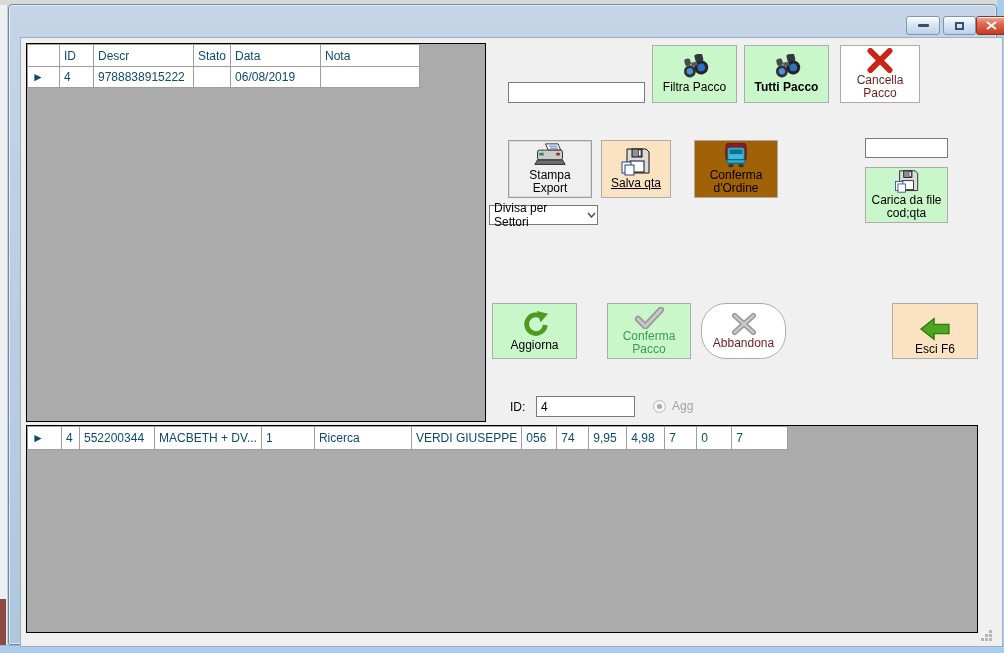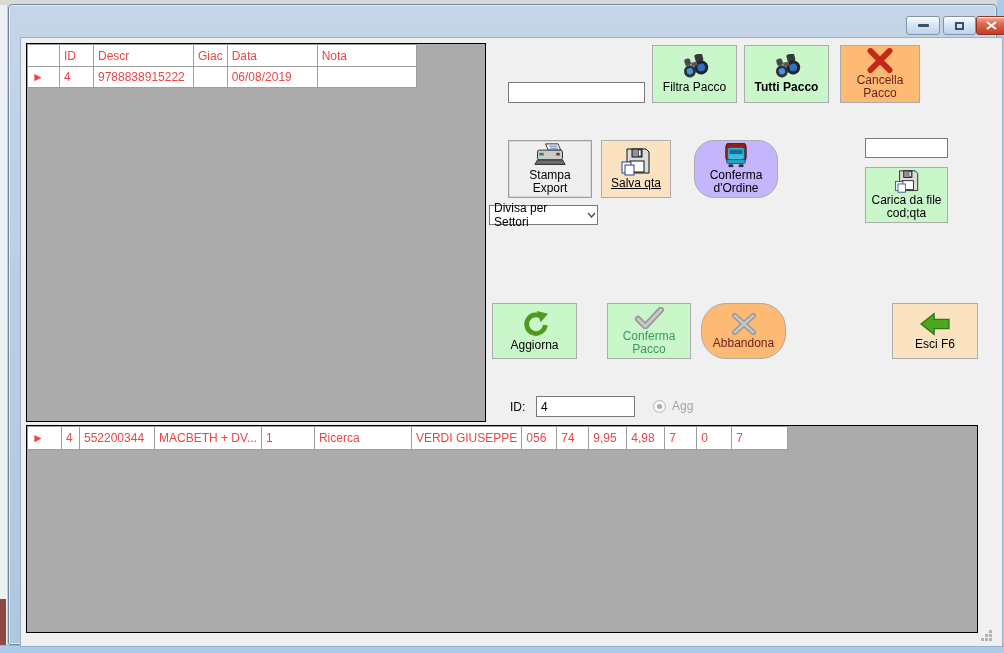--- a/index.html
+++ b/index.html
@@ -41,21 +41,21 @@
             background:#F0F0F0; border:1px solid #9BB0C5; }
 
   
   .panel { position:absolute; background:#ABABAB; border:1px solid #000; }
   .panel-top    { left:26px; top:43px;  width:460px; height:379px; }
   .panel-bottom { left:26px; top:425px; width:952px; height:208px; }
 
   table.grid { border-collapse:collapse; table-layout:fixed; }
   .grid th, .grid td { background:#FFFFFF; border:1px solid #9E9E9E; font-size:12px;
                        font-weight:normal; padding:0 4px; overflow:hidden;
-                       white-space:nowrap; text-align:left; vertical-align:middle; color:#ef4444; }
+                       white-space:nowrap; text-align:left; vertical-align:middle; color:#0c4a6e; }
   .grid-top th { height:22px; }
   .grid-top td { height:21px; }
   .grid-bot th { height:28px; line-height:13px; }
   .grid-bot td { height:23px; }
   .th-wrap { white-space:normal; }
   .rowhdr { text-align:center; padding:0; font-size:9px; }
   .cell-sel { background:#0B72D6; color:#FFFFFF; }
   .cell-qta { background:#FBF3BC; text-align:center; }
   .c-center { text-align:center; }
   .c-right  { text-align:right; }
@@ -70,38 +70,38 @@
   .combo { position:absolute; left:489px; top:205px; width:109px; height:20px;
            border:1px solid #7A7A7A; background:#FFF; display:flex; align-items:center;
            font-size:12px; padding-left:4px; cursor:default;gap:24px; }
   .combo .arrow { margin-left:auto; width:16px; height:100%; display:flex; align-items:center; justify-content:center; }
 
   
   .btn { position:absolute; display:flex; flex-direction:column; align-items:center;
          justify-content:center; gap:1px; border:1px solid #ACACAC; font-size:12px;
          line-height:13px; text-align:center; color:#000; cursor:pointer; padding:2px; }
   .b-green    { background:#C9F7C9; }
-  .b-red      { background:#fdba74; }
+  .b-red      { background:#ffffff; }
   .b-peach    { background:#FBE3C2; }
-  .b-lavender { background:#c4b5fd;border-radius:20px; }
+  .b-lavender { background:#a16207; }
   .b-gray     { background:#EFEFEF; border-color:#9E9E9E; box-shadow: inset 0 0 0 1px #D9D9D9; }
   .txt-maroon { color:#6B1D1D; }
   .txt-green  { color:#3B9A5E; }
 
   .btn-filtra   { left:652px; top:45px;  width:85px; height:58px; }
   .btn-tutti    { left:744px; top:45px;  width:85px; height:58px;font-weight:bold; }
   .btn-cancella { left:840px; top:45px;  width:80px; height:58px; }
   .btn-stampa   { left:508px; top:140px; width:84px; height:58px; }
   .btn-salva    { left:601px; top:140px; width:70px; height:58px;text-decoration:underline; }
   .btn-confordine { left:694px; top:140px; width:84px; height:58px; }
   .btn-carica   { left:865px; top:167px; width:83px; height:56px; }
   .btn-aggiorna { left:492px; top:303px; width:85px; height:56px; }
   .btn-confpacco{ left:607px; top:303px; width:84px; height:56px; }
   .btn-abbandona{ left:701px; top:303px; width:85px; height:56px;border-radius:25px; }
-  .btn-esci     { left:892px; top:303px; width:86px; height:56px; }
+  .btn-esci     { left:892px; top:303px; width:86px; height:56px;justify-content:flex-end; }
 
   
   .lbl-id { position:absolute; left:510px; top:400px; font-size:12px; color:#000; }
   .radio  { position:absolute; left:653px; top:400px; width:13px; height:13px; border-radius:50%;
             border:1px solid #B9B9B9; background:#F5F5F5; display:flex; align-items:center; justify-content:center; }
   .radio .dot { width:5px; height:5px; border-radius:50%; background:#A8ADB2; }
   .lbl-radio { position:absolute; left:672px; top:399px; font-size:12px; color:#A3A3A3; }
 
   .grip { position:absolute; left:981px; top:630px; }
 </style>
@@ -140,21 +140,21 @@
         <col style="width:100px">
         <col style="width:21px">
         <col style="width:90px">
         <col style="width:99px">
       </colgroup>
     <tbody>
         <tr>
       <th class="rowhdr"></th>
       <th>ID</th>
       <th>Descr</th>
-      <th>Giac</th>
+      <th>Stato</th>
       <th>Data</th>
       <th>Nota</th>
     </tr>
     <tr>
       <td class="rowhdr"><span>►</span></td>
       <td class="cell-sel">4</td>
       <td>9788838915222</td>
       <td></td>
       <td>06/08/2019</td>
       <td></td>

